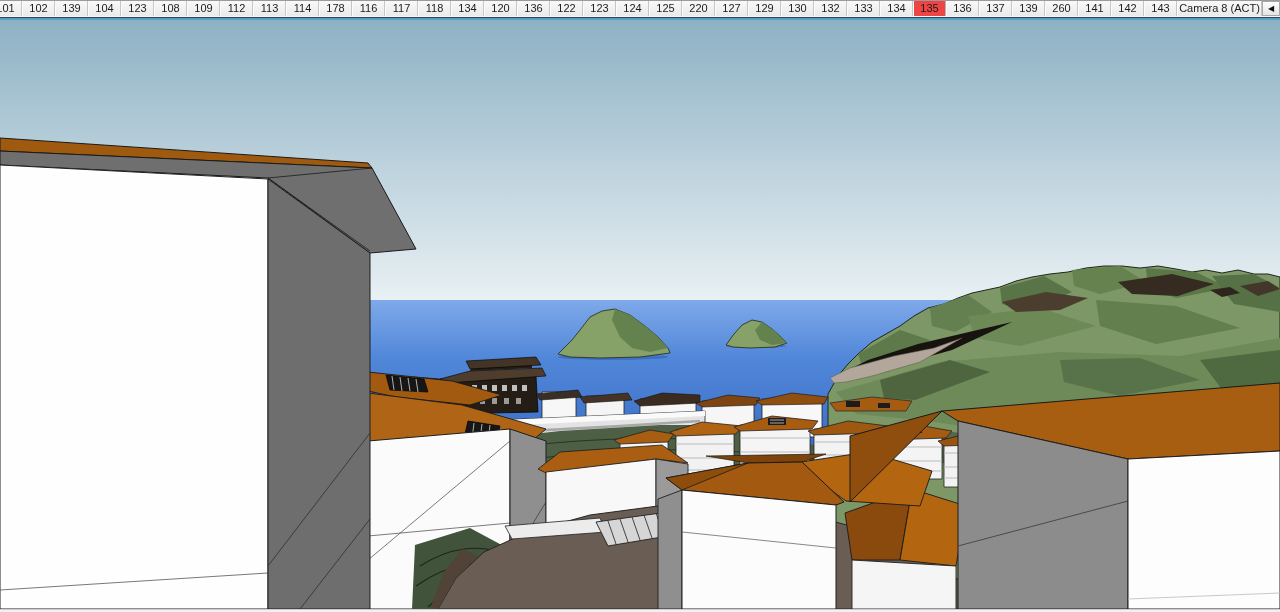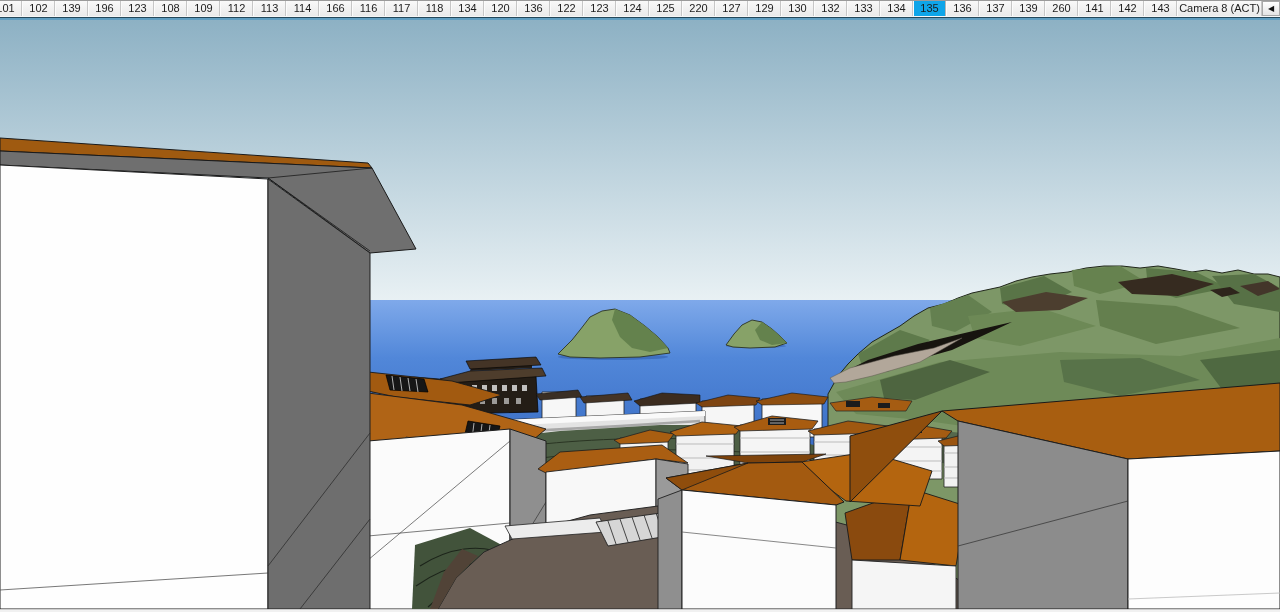--- a/index.html
+++ b/index.html
@@ -7,21 +7,21 @@
          font-family:"Liberation Sans", sans-serif; }
 
   
   .tabbar { height:16px; box-sizing:border-box; border-top:1px solid #9a9a9a;
             background:#f0f0f0; display:flex; overflow:hidden;
             font-size:11px; line-height:15px; color:#1c1c1c; }
   .tab { flex:0 0 33px; box-sizing:border-box; text-align:center;
          border-right:1px solid #c6c6c6; border-left:1px solid #fbfbfb;
          background:linear-gradient(#f9f9f9,#eaeaea); white-space:nowrap; }
   .tab:first-child { margin-left:-11px; }
-  .tab.active { background:#0ea5e9; border-right-color:#b5b5b5; }
+  .tab.active { background:#ef4444; border-right-color:#b5b5b5; }
   .tab.camera { flex:0 0 85px; }
   .scrollbtn { flex:0 0 18px; box-sizing:border-box; margin:0; padding:0;
                border:1px solid #a8a8a8; background:linear-gradient(#ffffff,#e4e4e4);
                font-size:8px; line-height:12px; color:#111; }
   .separator { height:4px;
                background:linear-gradient(#f6f6f6 0 1px, #24485a 1px 2px, #5f9dc0 2px 4px); }
 
   .viewport { width:1280px; height:589px; }
   .viewport svg { display:block; }
 
@@ -31,28 +31,28 @@
 </head>
 <body>
 
 <div id="app">
 
   <div class="tabbar">
     <div class="tabs" style="display:flex;">
         <div class="tab">101</div>
         <div class="tab">102</div>
         <div class="tab">139</div>
-        <div class="tab">196</div>
+        <div class="tab">104</div>
         <div class="tab">123</div>
         <div class="tab">108</div>
         <div class="tab">109</div>
         <div class="tab">112</div>
         <div class="tab">113</div>
         <div class="tab">114</div>
-        <div class="tab">166</div>
+        <div class="tab">178</div>
         <div class="tab">116</div>
         <div class="tab">117</div>
         <div class="tab">118</div>
         <div class="tab">134</div>
         <div class="tab">120</div>
         <div class="tab">136</div>
         <div class="tab">122</div>
         <div class="tab">123</div>
         <div class="tab">124</div>
         <div class="tab">125</div>

